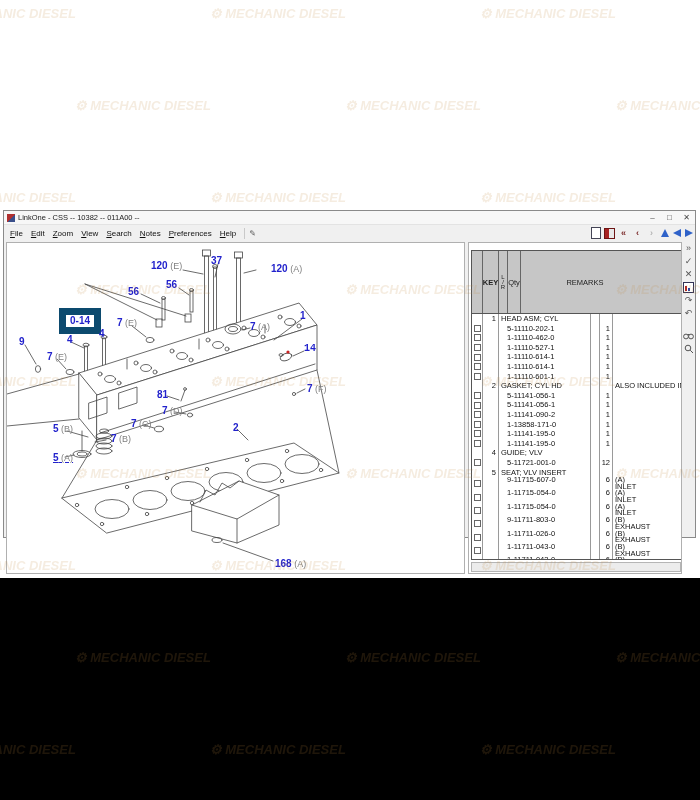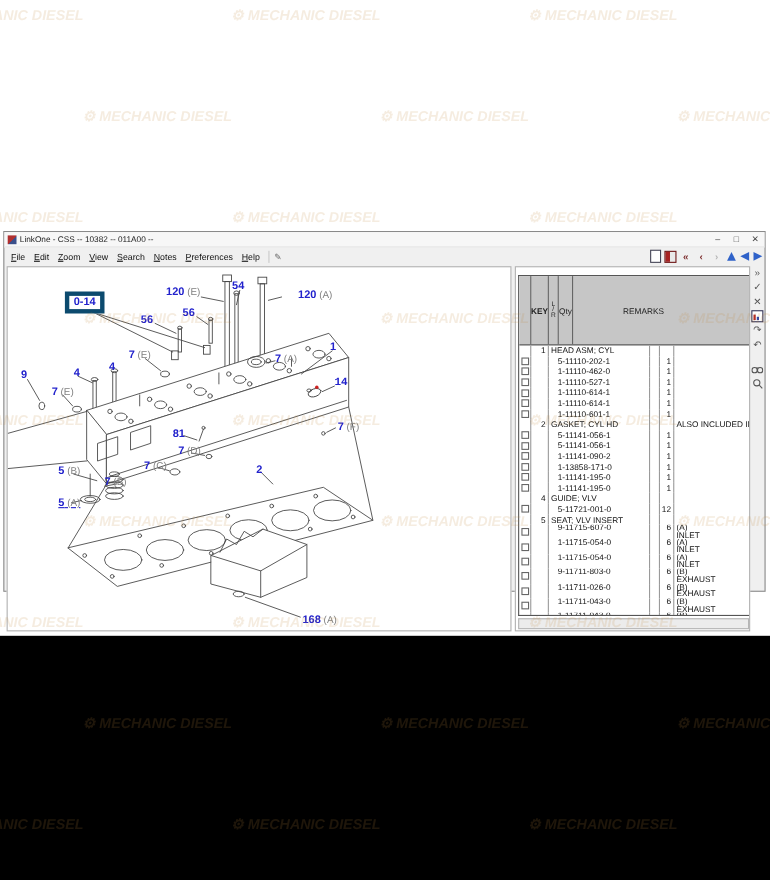--- a/index.html
+++ b/index.html
@@ -42,21 +42,21 @@
   .tri-right{border-top:4px solid transparent;border-bottom:4px solid transparent;border-left:8px solid #2f62c9;}
 
   .content{position:absolute;top:29px;left:0;right:0;bottom:0;}
 
   
   .drawing-panel{position:absolute;left:2px;top:2px;width:459px;height:332px;background:#fff;
                  border:1px solid #b0b0b0;box-sizing:border-box;overflow:hidden;}
   #labels{position:absolute;inset:0;}
   .plabel{position:absolute;font-size:10px;font-weight:bold;color:#2222cc;white-space:nowrap;line-height:1;}
   .plabel .psuf{color:#808080;font-weight:normal;font-size:9px;}
-  .plabel.boxed{border:4px solid #0c4a6e;padding:1px 4px;background:#fff;}
+  .plabel.boxed{border:7px solid #0c4a6e;padding:1px 4px;background:#fff;margin-top:43px;}
 
   
   .parts-panel{position:absolute;left:464px;top:2px;width:214px;height:332px;background:#fff;
                border:1px solid #b0b0b0;box-sizing:border-box;overflow:hidden;}
   .ptable{position:absolute;left:2px;top:7px;right:0;bottom:13px;border:1px solid #555;border-right:none;
           display:flex;flex-direction:column;overflow:hidden;background:#fff;}
   .thead{height:62px;flex:0 0 62px;background:#c6c6c6;display:flex;border-bottom:1px solid #555;}
   .th{border-right:1px solid #666;display:flex;flex-direction:column;align-items:center;justify-content:center;
       text-align:center;font-size:7.5px;color:#222;box-sizing:border-box;flex:0 0 auto;}
   .th.cb{width:11px;} .th.key{width:16px;font-weight:bold;} .th.name{width:92px;} .th.lr{width:9px;font-size:6px;line-height:5px;}
@@ -282,37 +282,37 @@
           <line x1="230" y1="186" x2="241" y2="197"></line>
           <line x1="298" y1="146" x2="290" y2="150"></line>
           <line x1="297" y1="108" x2="286" y2="113"></line>
           <line x1="266" y1="318" x2="216" y2="300"></line>
         </g>
         <circle cx="281" cy="109" r="1.6" fill="#cc2222"></circle>
       </svg>
       <div id="labels">
           <div class="plabel boxed" style="left: 52px; top: 22px;"><span class="pnum">0-14</span></div>
           <div class="plabel" style="left: 144px; top: 18px;"><span class="pnum">120</span><span class="psuf"> (E)</span></div>
-          <div class="plabel" style="left: 204px; top: 13px;"><span class="pnum">54</span></div>
+          <div class="plabel" style="left: 204px; top: 13px;"><span class="pnum">37</span></div>
           <div class="plabel" style="left: 264px; top: 21px;"><span class="pnum">120</span><span class="psuf"> (A)</span></div>
           <div class="plabel" style="left: 121px; top: 44px;"><span class="pnum">56</span></div>
           <div class="plabel" style="left: 159px; top: 37px;"><span class="pnum">56</span></div>
           <div class="plabel" style="left: 110px; top: 75px;"><span class="pnum">7</span><span class="psuf"> (E)</span></div>
           <div class="plabel" style="left: 293px; top: 68px;"><span class="pnum">1</span></div>
           <div class="plabel" style="left: 243px; top: 79px;"><span class="pnum">7</span><span class="psuf"> (A)</span></div>
           <div class="plabel" style="left: 12px; top: 94px;"><span class="pnum">9</span></div>
           <div class="plabel" style="left: 92px; top: 86px;"><span class="pnum">4</span></div>
           <div class="plabel" style="left: 60px; top: 92px;"><span class="pnum">4</span></div>
           <div class="plabel" style="left: 40px; top: 109px;"><span class="pnum">7</span><span class="psuf"> (E)</span></div>
           <div class="plabel" style="left: 297px; top: 101px; font-family: Liberation Mono, monospace;"><span class="pnum">14</span></div>
           <div class="plabel" style="left: 150px; top: 147px; text-align: right;"><span class="pnum">81</span></div>
           <div class="plabel" style="left: 155px; top: 163px;"><span class="pnum">7</span><span class="psuf"> (D)</span></div>
           <div class="plabel" style="left: 124px; top: 176px;"><span class="pnum">7</span><span class="psuf"> (C)</span></div>
           <div class="plabel" style="left: 46px; top: 181px;"><span class="pnum">5</span><span class="psuf"> (B)</span></div>
-          <div class="plabel" style="left: 88px; top: 191px;"><span class="pnum">7</span><span class="psuf"> (B)</span></div>
+          <div class="plabel" style="left: 104px; top: 191px;"><span class="pnum">7</span><span class="psuf"> (B)</span></div>
           <div class="plabel" style="left: 46px; top: 210px; text-decoration: underline;"><span class="pnum">5</span><span class="psuf"> (A)</span></div>
           <div class="plabel" style="left: 226px; top: 180px;"><span class="pnum">2</span></div>
           <div class="plabel" style="left: 300px; top: 141px;"><span class="pnum">7</span><span class="psuf"> (F)</span></div>
           <div class="plabel" style="left: 268px; top: 316px;"><span class="pnum">168</span><span class="psuf"> (A)</span></div>
         </div>
     </div>
 
     <div class="parts-panel">
       <div class="ptable">
         <div class="thead">

